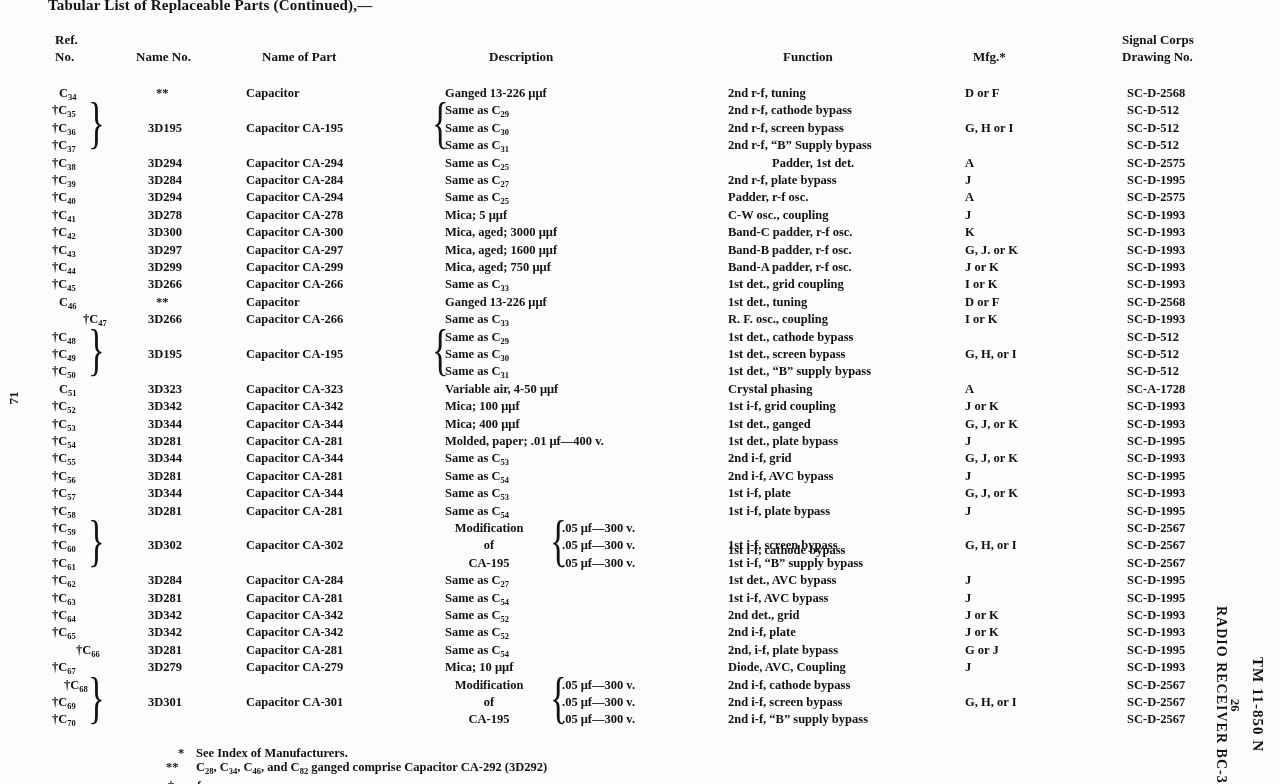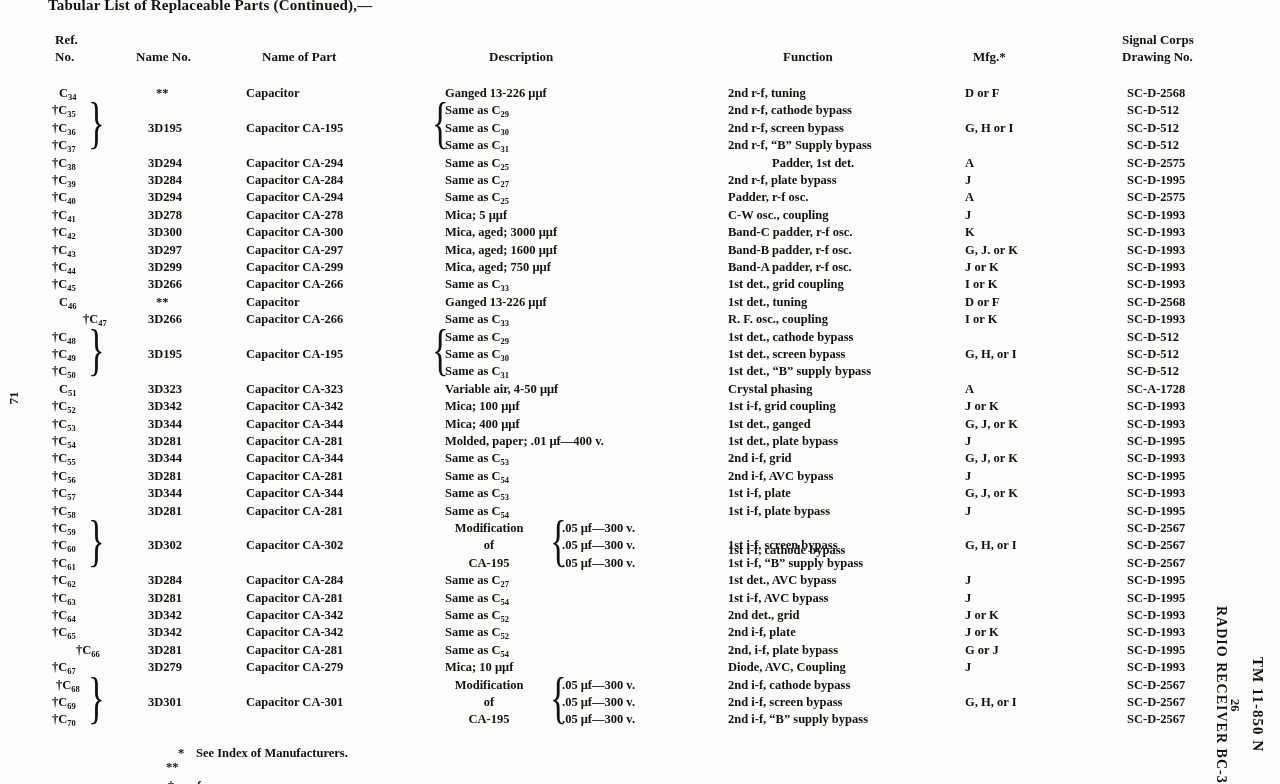--- a/index.html
+++ b/index.html
@@ -261,21 +261,21 @@
       <div class="abs cell" style="left: 728px; top: 642.8px;">2nd, i-f, plate bypass</div>
       <div class="abs cell" style="left: 965px; top: 642.8px;">G or J</div>
       <div class="abs cell" style="left: 1127px; top: 642.8px;">SC-D-1995</div>
       <div class="abs cell" style="left: 52px; top: 660.2px; text-align: right;">†C<sub>67</sub></div>
       <div class="abs cell" style="left: 148px; top: 660.2px;">3D279</div>
       <div class="abs cell" style="left: 246px; top: 660.2px;">Capacitor CA-279</div>
       <div class="abs cell" style="left: 445px; top: 660.2px;">Mica; 10 μμf</div>
       <div class="abs cell" style="left: 728px; top: 660.2px;">Diode, AVC, Coupling</div>
       <div class="abs cell" style="left: 965px; top: 660.2px;">J</div>
       <div class="abs cell" style="left: 1127px; top: 660.2px;">SC-D-1993</div>
-      <div class="abs cell" style="left: 56px; top: 677.6px;">†C<sub>68</sub></div>
+      <div class="abs cell" style="left: 64px; top: 677.6px;">†C<sub>68</sub></div>
       <div class="abs modcell" style="left: 441px; top: 677.6px;">Modification</div>
       <div class="abs cell" style="left: 562px; top: 677.6px;">.05 μf—300 v.</div>
       <div class="abs cell" style="left: 728px; top: 677.6px;">2nd i-f, cathode bypass</div>
       <div class="abs cell" style="left: 1127px; top: 677.6px;">SC-D-2567</div>
       <div class="abs cell" style="left: 52px; top: 695px;">†C<sub>69</sub></div>
       <div class="abs cell" style="left: 148px; top: 695px;">3D301</div>
       <div class="abs cell" style="left: 246px; top: 695px;">Capacitor CA-301</div>
       <div class="abs modcell" style="left: 441px; top: 695px;">of</div>
       <div class="abs cell" style="left: 562px; top: 695px;">.05 μf—300 v.</div>
       <div class="abs cell" style="left: 728px; top: 695px;">2nd i-f, screen bypass</div>
@@ -292,20 +292,21 @@
       <div class="abs brace" style="left: 432px; top: 323.6px;">{</div>
       <div class="abs brace" style="left: 88px; top: 515px;">}</div>
       <div class="abs brace" style="left: 550px; top: 515px;">{</div>
       <div class="abs brace" style="left: 88px; top: 671.6px;">}</div>
       <div class="abs brace" style="left: 550px; top: 671.6px;">{</div>
     </div>
 
   <div class="abs fn" style="left:178px; top:746px;">*</div>
   <div class="abs fn" style="left:196px; top:746px;">See Index of Manufacturers.</div>
   <div class="abs fn" style="left:166px; top:760px;">**</div>
+  <div class="abs fn" style="left:196px; top:760px;">C<sub>28</sub>, C<sub>34</sub>, C<sub>46</sub>, and C<sub>82</sub> ganged comprise Capacitor CA-292 (3D292)</div>
   <div></div>
 
   <div class="abs rot-left" style="left:3px; top:390px;">71</div>
   <div class="abs rot-right rr-receiver" style="left:1229px; top:606px;">RADIO RECEIVER BC-3</div>
   <div class="abs rot-right rr-page" style="left:1242px; top:699px;">26</div>
   <div class="abs rot-right rr-tm" style="left:1266px; top:657px;">TM 11-850 N</div>
 
 <div class="abs frag" style="left: 168px; top: 779px;">†</div>
     <div class="abs frag" style="left: 197px; top: 779px;">f</div>
   </div>

